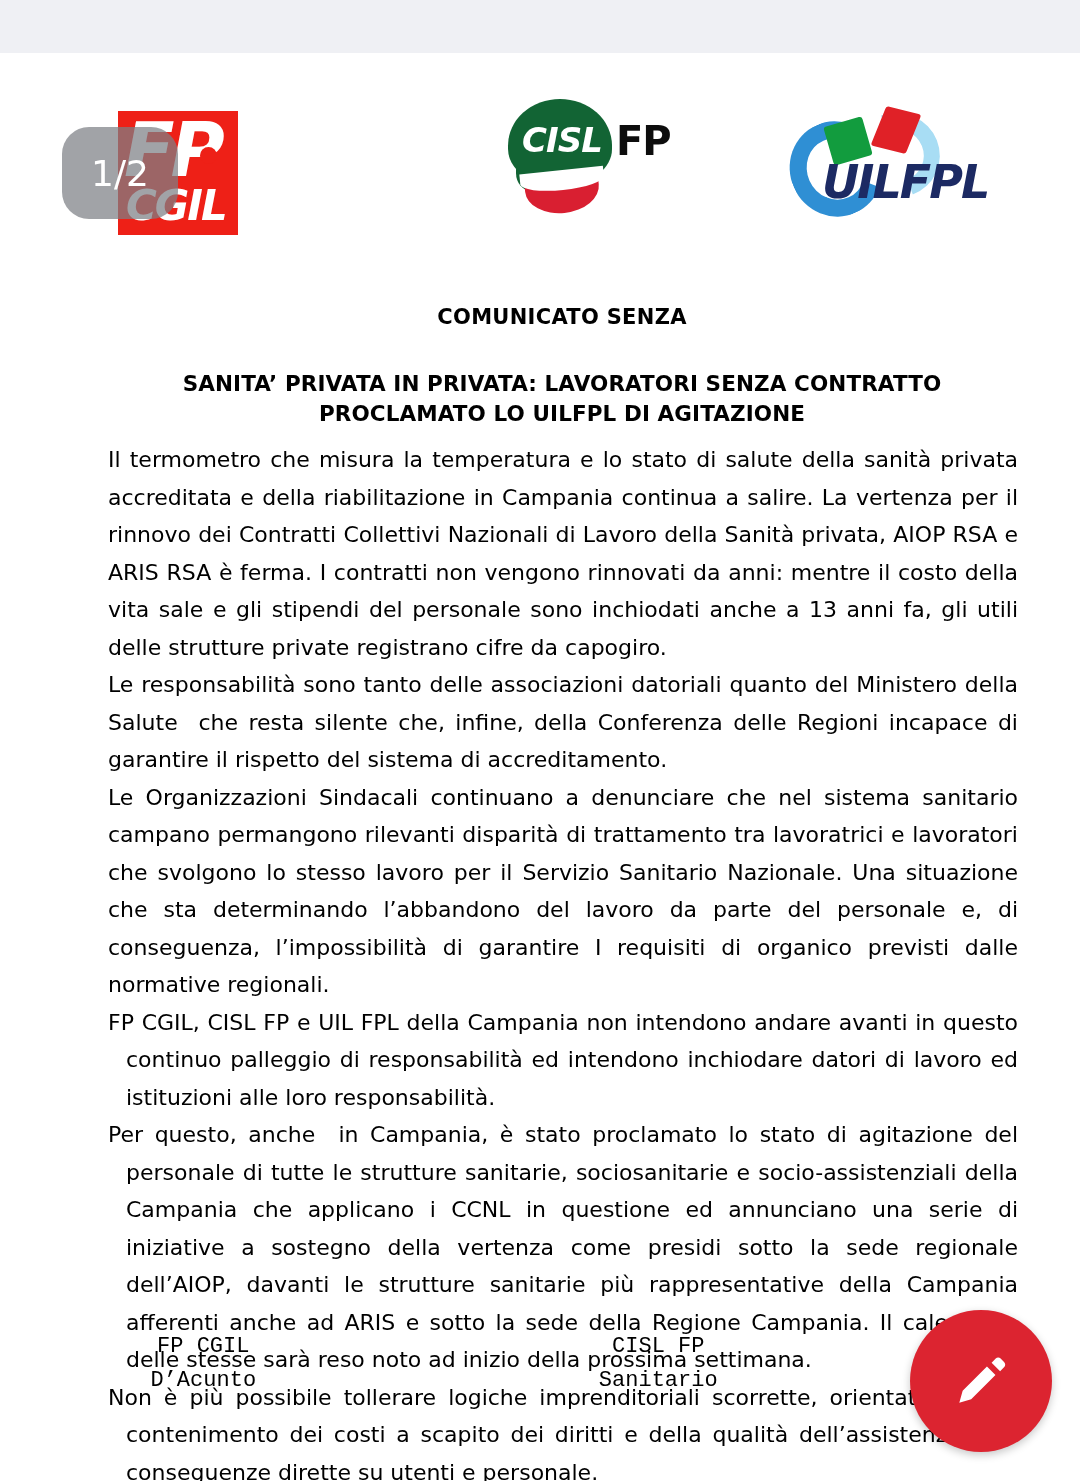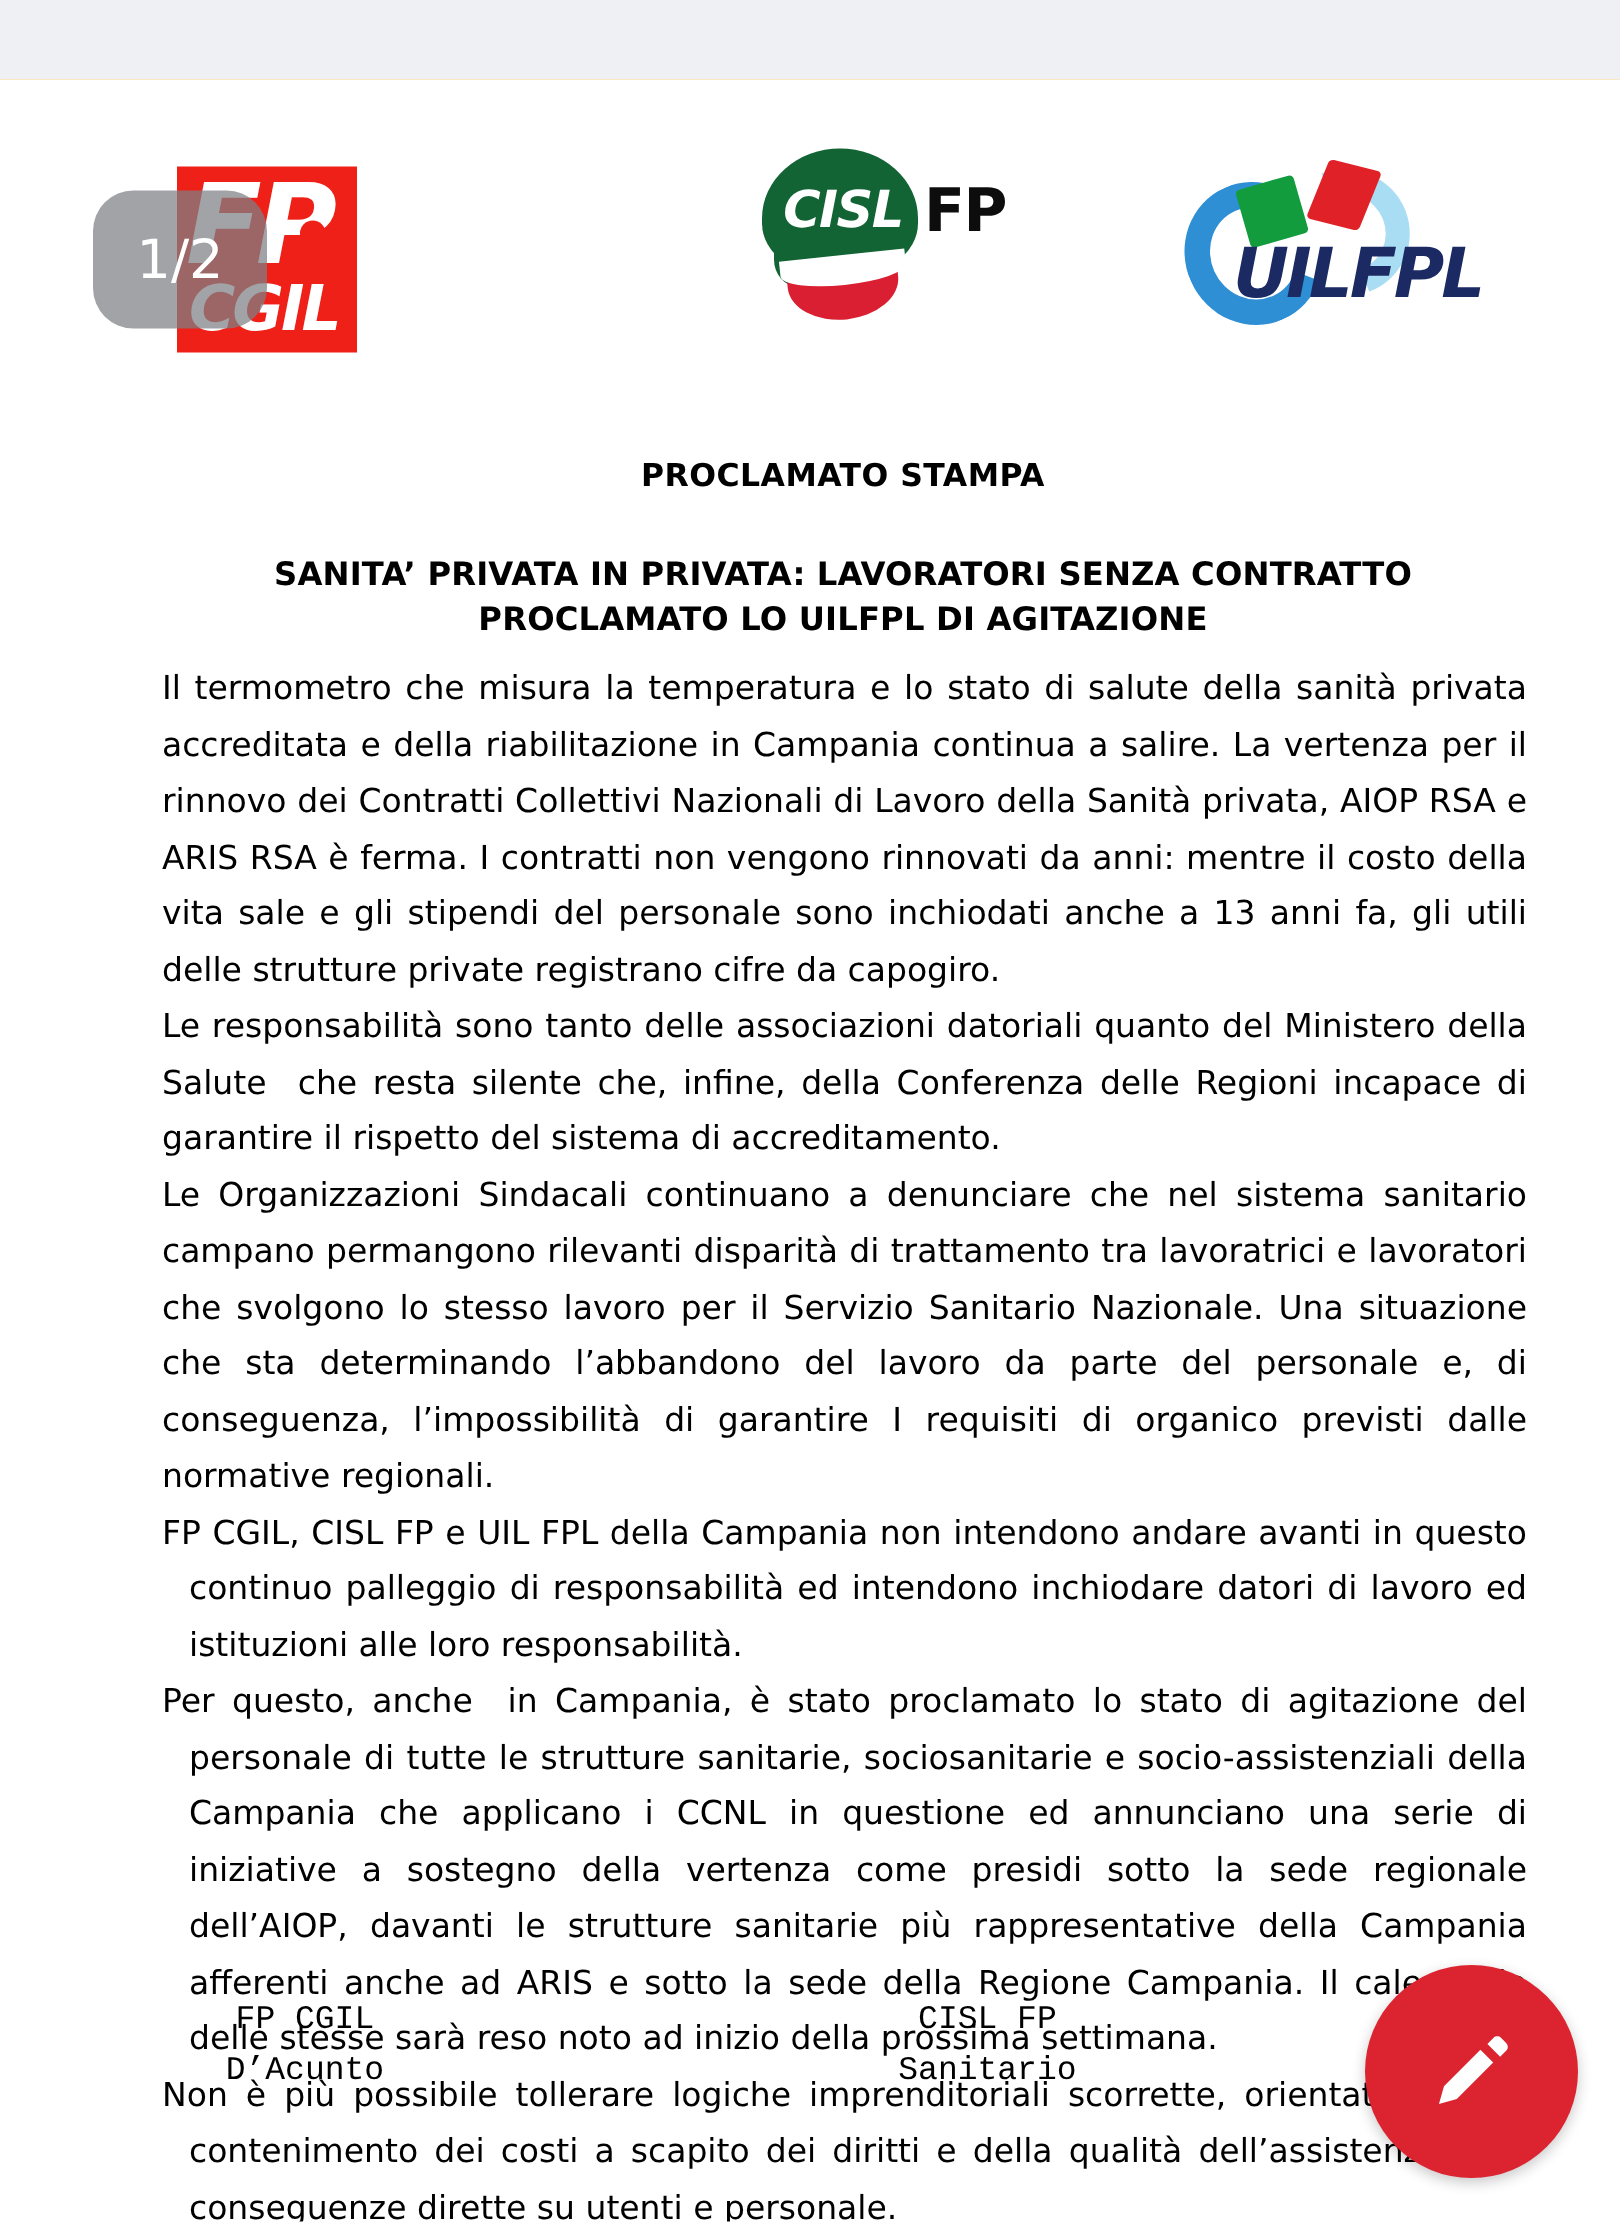--- a/index.html
+++ b/index.html
@@ -325,21 +325,21 @@
         <span class="swoosh"></span>
         <span class="swoosh2"></span>
         <span class="flag-green"></span>
         <span class="flag-red"></span>
         <span class="uil-txt">UILFPL</span>
       </div>
 
     </div>
 
     <div class="headline-block">
-      <div class="comunicato">PROCLAMATO STAMPA</div>
+      <div class="comunicato">COMUNICATO SENZA</div>
       <div class="subject">SANITA’ PRIVATA IN PRIVATA: LAVORATORI SENZA CONTRATTO</div>
       <div class="subject">PROCLAMATO LO UILFPL DI AGITAZIONE</div>
     </div>
 
     <div class="body-block">
       <p>Il termometro che misura la temperatura e lo stato di salute della sanità privata accreditata e della riabilitazione in Campania continua a salire. La vertenza per il rinnovo dei Contratti Collettivi Nazionali di Lavoro della Sanità privata, AIOP RSA e ARIS RSA è ferma. I contratti non vengono rinnovati da anni: mentre il costo della vita sale e gli stipendi del personale sono inchiodati anche a 13 anni fa, gli utili delle strutture private registrano cifre da capogiro.</p>
       <p>Le responsabilità sono tanto delle associazioni datoriali quanto del Ministero della Salute  che resta silente che, infine, della Conferenza delle Regioni incapace di garantire il rispetto del sistema di accreditamento.</p>
       <p>Le Organizzazioni Sindacali continuano a denunciare che nel sistema sanitario campano permangono rilevanti disparità di trattamento tra lavoratrici e lavoratori che svolgono lo stesso lavoro per il Servizio Sanitario Nazionale. Una situazione che sta determinando l’abbandono del lavoro da parte del personale e, di conseguenza, l’impossibilità di garantire I requisiti di organico previsti dalle normative regionali.</p>
       <p class="hang">FP CGIL, CISL FP e UIL FPL della Campania non intendono andare avanti in questo continuo palleggio di responsabilità ed intendono inchiodare datori di lavoro ed istituzioni alle loro responsabilità.</p>
       <p class="hang">Per questo, anche  in Campania, è stato proclamato lo stato di agitazione del personale di tutte le strutture sanitarie, sociosanitarie e socio-assistenziali della Campania che applicano i CCNL in questione ed annunciano una serie di iniziative a sostegno della vertenza come presidi sotto la sede regionale dell’AIOP, davanti le strutture sanitarie più rappresentative della Campania afferenti anche ad ARIS e sotto la sede della Regione Campania. Il calendario delle stesse sarà reso noto ad inizio della prossima settimana.</p>

